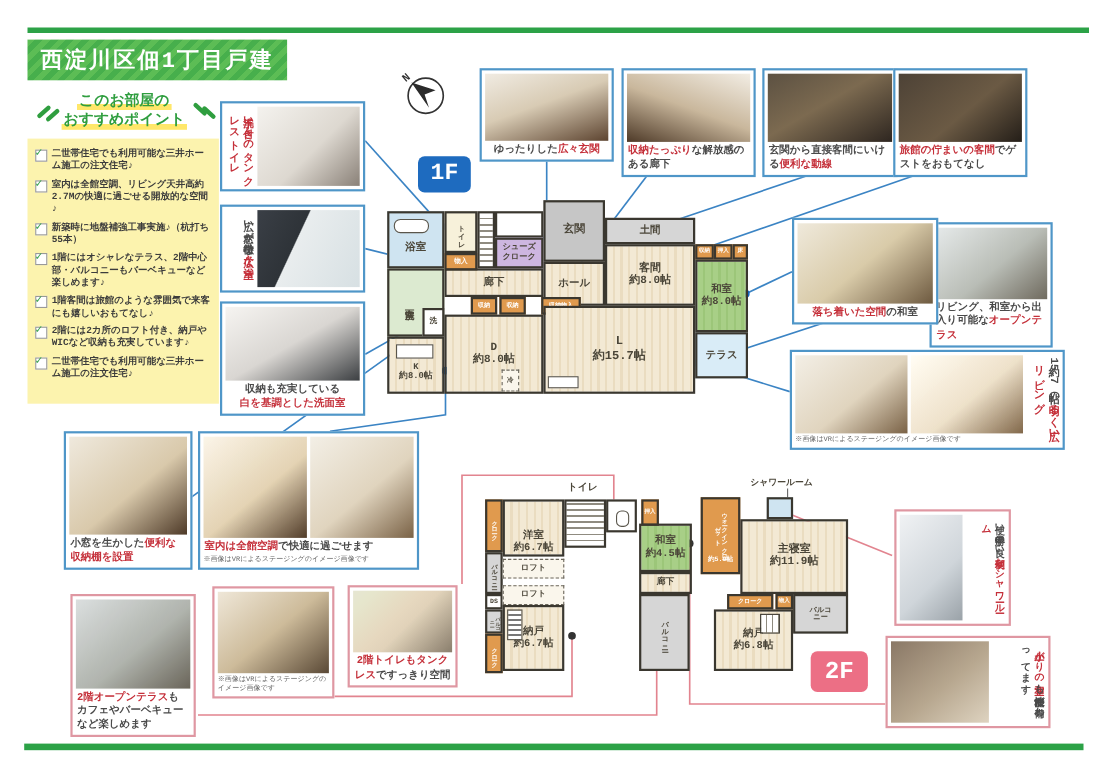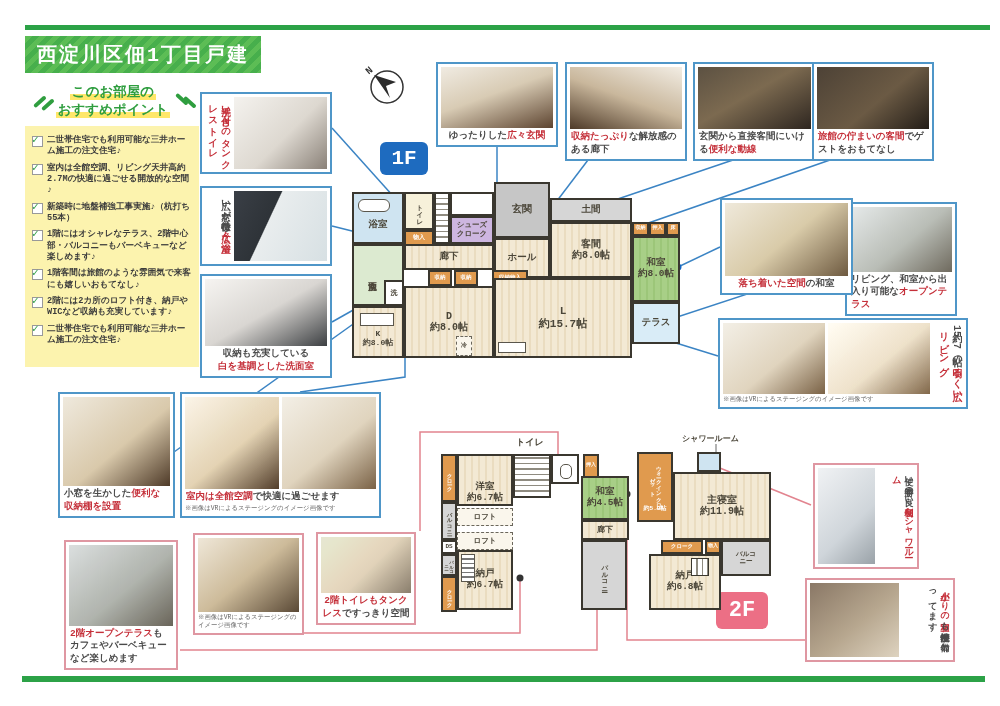--- a/index.html
+++ b/index.html
@@ -174,21 +174,21 @@
 
   <svg class="abs" style="left:362px;top:60px;" width="48" height="50">
     <circle cx="25" cy="27" r="16" stroke="#333" stroke-width="1.5" fill="none"></circle>
     <polygon points="12,15 34,22 24,26 28,38" fill="#2b2b2b"></polygon>
     <text x="4" y="13" font-size="10" font-weight="bold" fill="#333" transform="rotate(-40 8 10)">N</text>
   </svg>
 
   <div class="badge" id="badge1f" style="left:380px;top:142px;width:48px;height:33px;background:#1e6bbf;font-size:21px;">
       <span>1F</span>
     </div>
-  <div class="badge" id="badge2f" style="left:716px;top:592px;width:52px;height:37px;background:#ec6f85;font-size:22px;">
+  <div class="badge" id="badge2f" style="left:737px;top:592px;width:52px;height:37px;background:#ec6f85;font-size:22px;">
       <span>2F</span>
     </div>
 
   <div class="pbox row" style="left:200px;top:92px;width:132px;height:82px;">
     <div class="vcap" style="width:26px;"><span class="r">手洗い付きの</span><span class="r">タンクレストイレ</span></div>
     <div class="ph ph-wc"></div>
   </div>
 
   <div class="pbox row" style="left:200px;top:186px;width:132px;height:80px;">
     <div class="vcap" style="width:26px;"><span>広い窓が特徴な</span><span class="r">広々な浴室</span></div>

